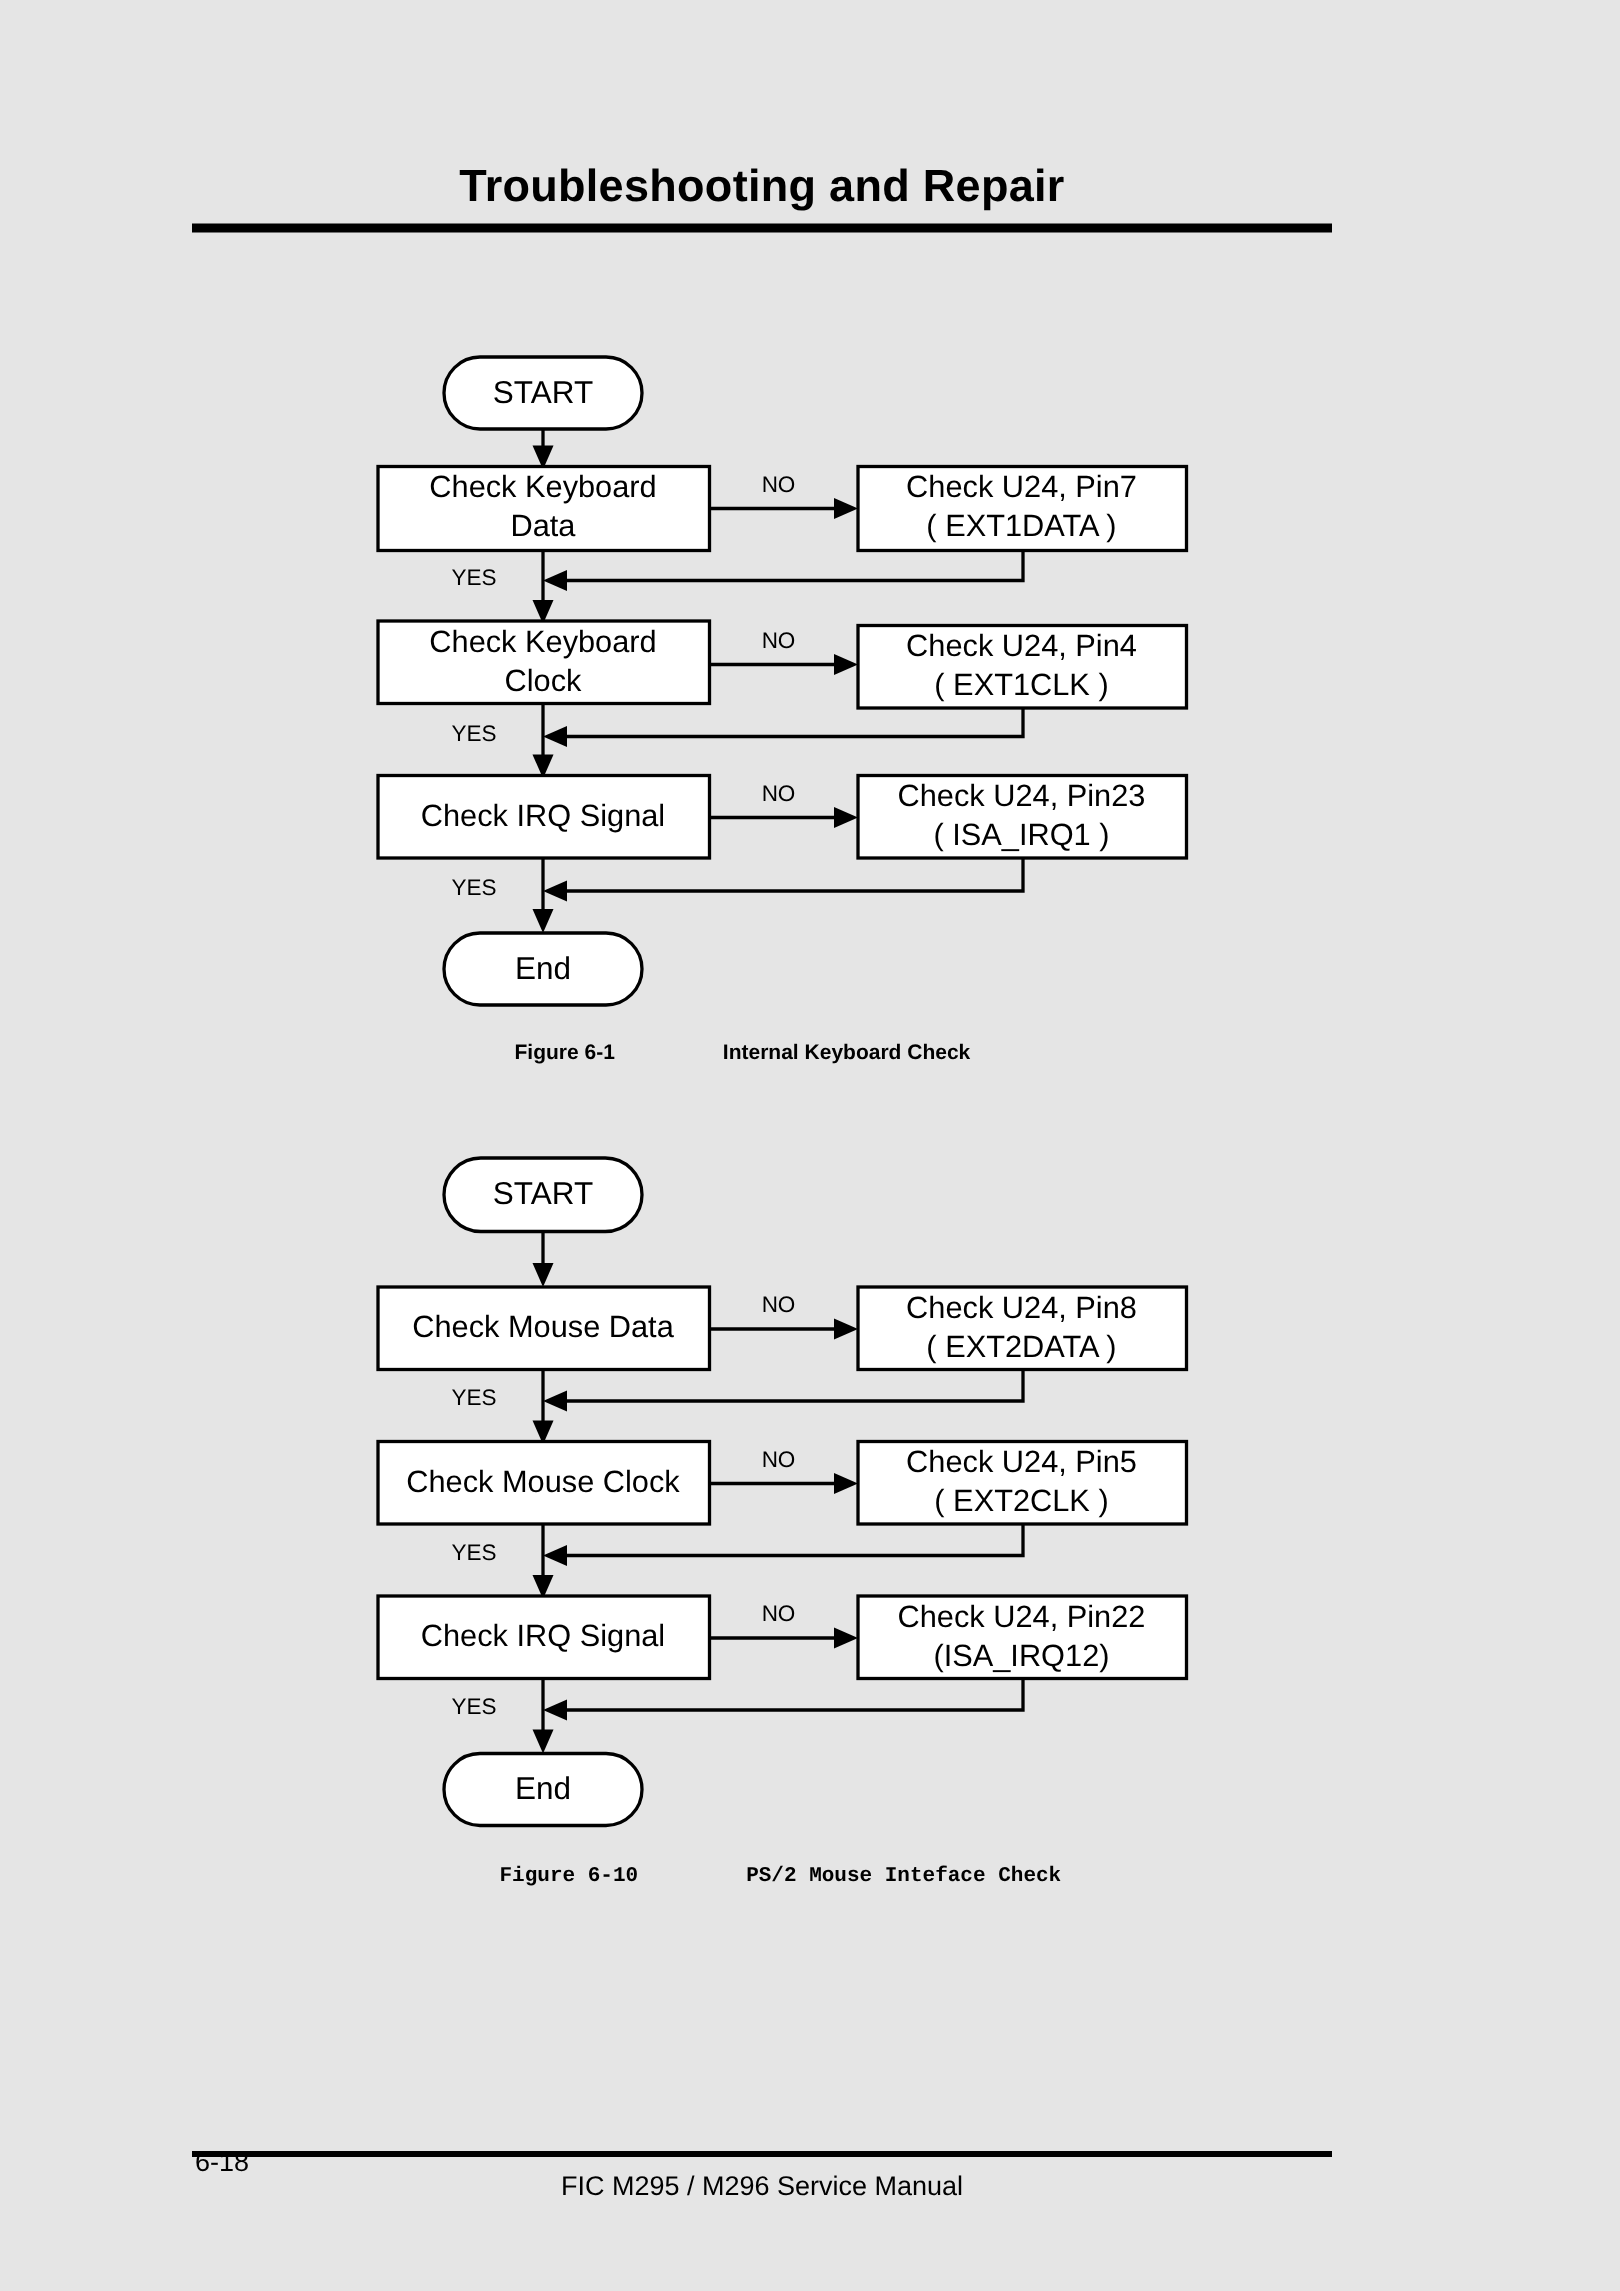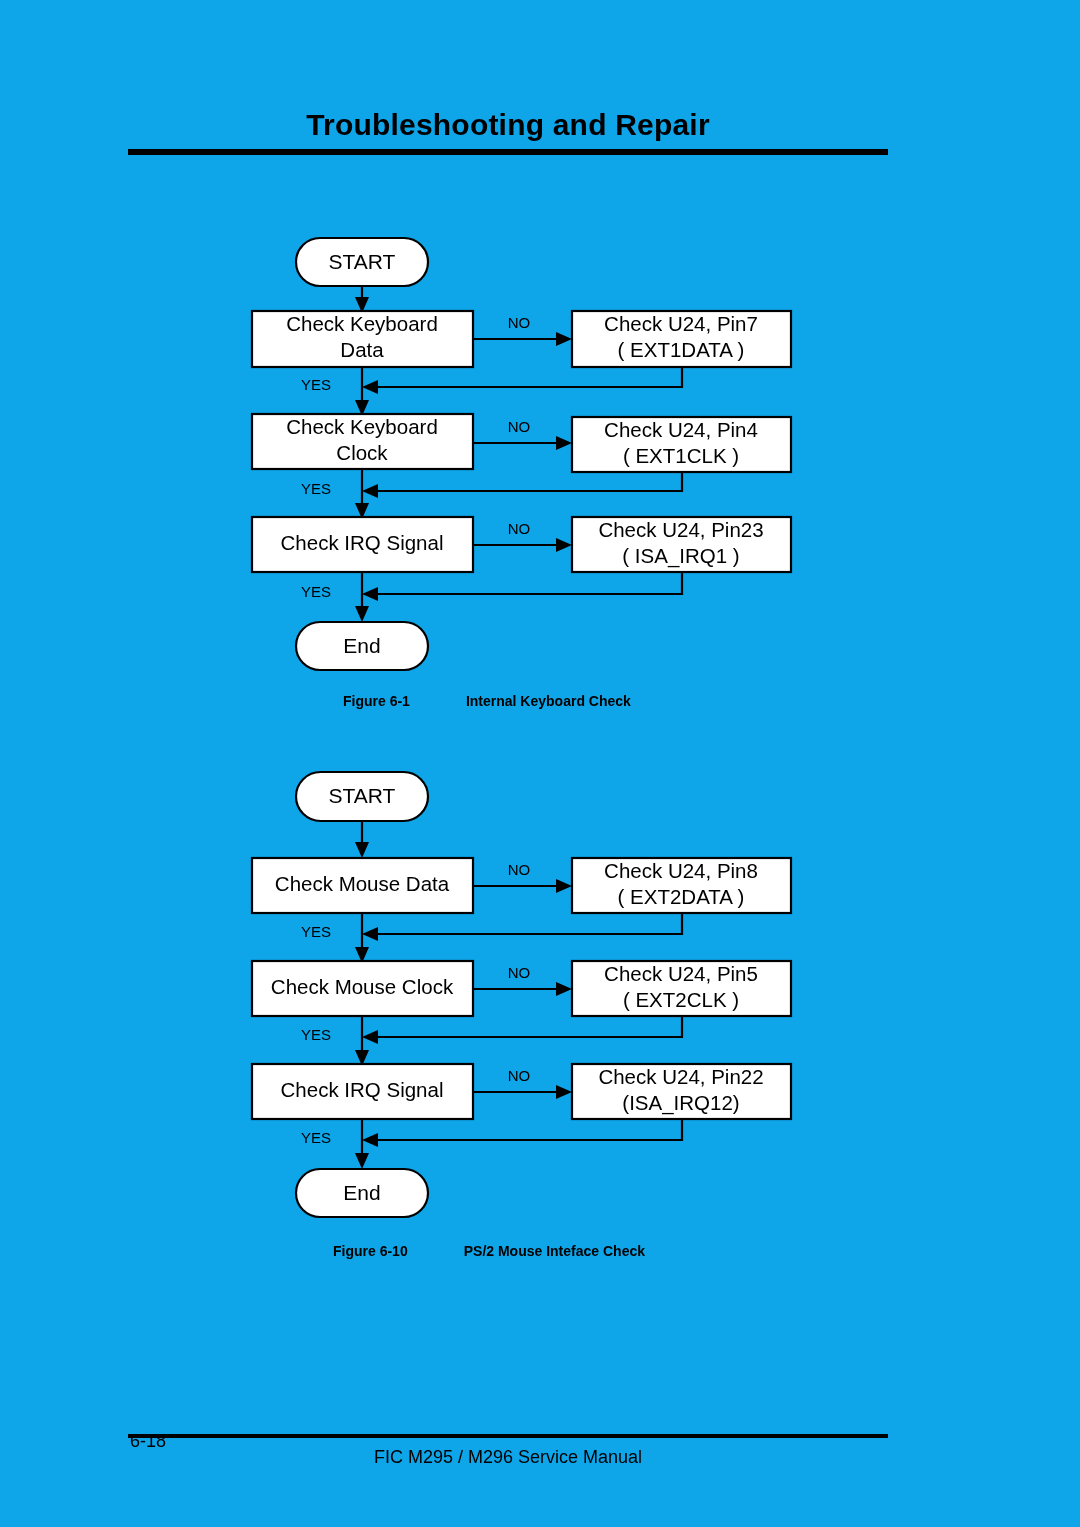--- a/index.html
+++ b/index.html
@@ -9,21 +9,21 @@
     background: #ffffff;
   }
   body {
     font-family: "Liberation Sans", sans-serif;
     color: #000000;
   }
   #page {
     position: relative;
     width: 1080px;
     height: 1527px;
-    background: #0ea5e9;
+    background: #e5e5e5;
     overflow: hidden;
   }
 
   
   .page-header-title {
     position: absolute;
     left: 128px;
     top: 108px;
     width: 760px;
     text-align: center;
@@ -63,23 +63,23 @@
   .flow svg { display: block; }
 
   
   .figure-caption {
     position: absolute;
     font-size: 14px;
     font-weight: bold;
     white-space: nowrap;
   }
   .figure-caption .fig-label { display: inline-block; }
-  .figure-caption .fig-title { display: inline-block; margin-left: 46px; padding-left: 10px; }
+  .figure-caption .fig-title { display: inline-block; margin-left: 62px; padding-left: 10px; }
   #caption-69  { left: 343px; top: 693px; }
-  #caption-610 { left: 333px; top: 1243px; }
+  #caption-610 { left: 333px; top: 1243px; font-family: Liberation Mono, monospace; }
 
   
   .footer-rule {
     position: absolute;
     left: 128px;
     top: 1434px;
     width: 760px;
     height: 4px;
     background: #000000;
   }

